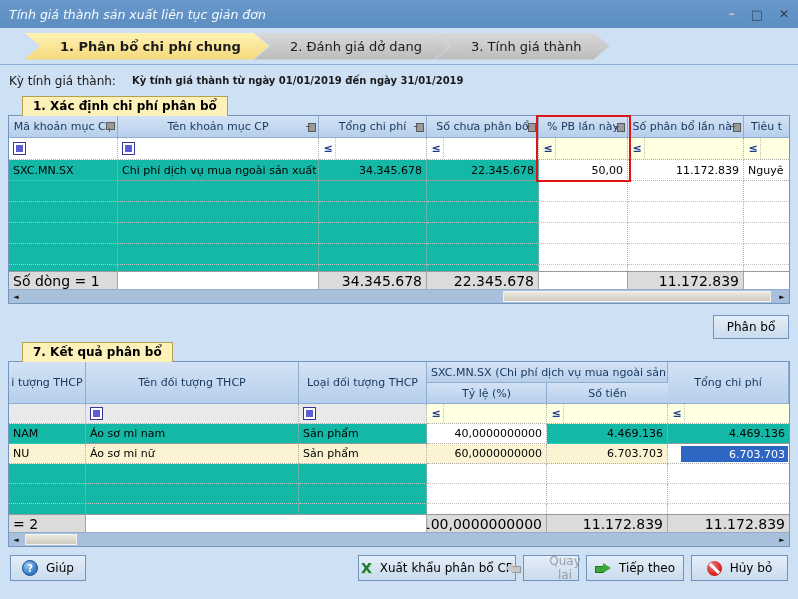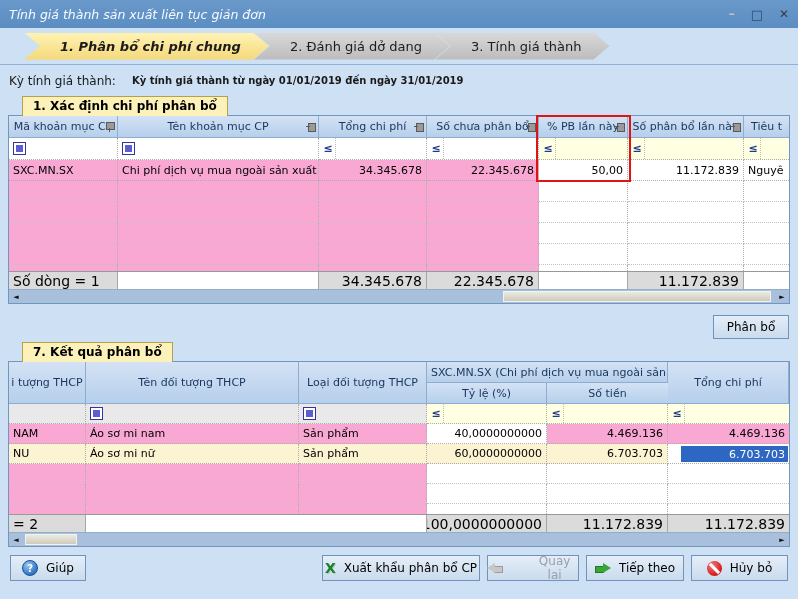--- a/index.html
+++ b/index.html
@@ -15,21 +15,21 @@
   .wc.min { color:#c9c0ae; font-weight:bold; }
   .wc.max { color:#2e4a6e; font-size:13px; font-weight:bold; }
   .wc.close { color:#333c46; font-weight:bold; }
 
   
   .tabstrip { height:36px; display:flex; align-items:center; padding-left:24px; }
   .step { height:27px; display:flex; align-items:center; padding:0 28px 0 36px; margin-left:-15px;
           clip-path:polygon(0 0, calc(100% - 16px) 0, 100% 50%, calc(100% - 16px) 100%, 0 100%, 16px 50%);
           background:linear-gradient(#d8d8d8,#bcbcbc); font-size:13px; color:#1c1c1c; white-space:nowrap; }
   .step:first-child { margin-left:0; }
-  .step.active { background:linear-gradient(#fff3b4,#f5d87a); font-weight:bold; z-index:2;font-style:italic; }
+  .step.active { background:linear-gradient(#fff3b4,#f5d87a); font-weight:bold; z-index:2; }
 
   
   .periodrow { height:32px; border-top:1px solid #93b1d5; display:flex; align-items:center; padding-left:9px; color:#1a1a1a; }
   .pvalue { font-weight:bold; margin-left:16px; font-size:10px; }
 
   
   .section { margin:0 8px; position:relative; }
   .section-tab { display:inline-block; margin-left:14px; padding:2px 10px 3px; background:#fdf1ba;
                  border:1px solid #b5a14c; border-bottom:none; font-weight:bold; font-size:12px;
                  position:relative; z-index:3; margin-bottom:-1px; }
@@ -44,21 +44,21 @@
        position:relative; overflow:hidden; white-space:nowrap; }
   .h:last-child { border-right:none; }
   .g2head { display:grid; grid-template-columns:77px 213px 128px 120px 121px 1fr; grid-template-rows:21px 21px;text-align:right; }
   .g2head .h { height:auto; }
   .span2 { grid-row:1/3; }
   .grpcell { grid-column:4/6; justify-content:flex-start; padding-left:4px; }
 
   .frow { height:22px; }
   .f { display:flex; align-items:center; padding-left:2px; border-right:1px dotted #adadad; border-bottom:1px dotted #adadad; overflow:hidden; }
   .f:last-child { border-right:none; }
-  .bg-white { background:#fff; } .bg-yel { background:#ffffe1; } .bg-gray { background:#f9a8d4; }
+  .bg-white { background:#fff; } .bg-yel { background:#ffffe1; } .bg-gray { background:#14b8a6; }
   .bg-fgray { background:#e9e9e9; } .bg-cream { background:#fbf3d1; }
   .cbx { width:13px; height:13px; border:1px solid #34349a; background:#fff; display:inline-flex; align-items:center; justify-content:center; margin:0 2px; }
   .cbx::after { content:""; width:7px; height:7px; background:#5d5dd2; }
   .lewrap { width:15px; border-right:1px dotted #bdbdbd; display:flex; justify-content:center; align-self:stretch; align-items:center; }
   .le { color:#1f3a8c; font-weight:bold; font-size:11px; line-height:1; }
 
   .drow { height:21px; } .drow2 { height:20px; }
   .c { display:flex; align-items:center; padding:0 4px; border-right:1px dotted #adadad; border-bottom:1px dotted #adadad;
        font-size:11px; color:#000; overflow:hidden; white-space:nowrap; }
   .c:last-child { border-right:none; }
@@ -82,21 +82,21 @@
   .sel-cell { padding:1px 1px 1px 0; background:#fff; }
   .selblock { margin-left:13px; flex:1; background:#2e66c4; color:#fff; text-align:right; padding:2px 3px 1px; font-size:11px; }
 
   
   .btn { background:linear-gradient(#e5eef8,#c9dbed); border:1px solid #6f93bd; display:flex; align-items:center;
          justify-content:center; gap:8px; font-size:12px; color:#000; height:26px; cursor:default; font-family:inherit; }
   .allocrow { display:flex; justify-content:flex-end; padding-right:9px; margin-top:11px; margin-bottom:3px; }
   .btn.alloc { width:76px; height:24px; }
   .btnrow { display:flex; align-items:center; padding:8px 10px 0; }
   .rgroup { margin-left:auto; display:flex; gap:7px; }
-  .btn.help { width:76px; } .btn.export { width:158px; } .btn.back { width:92px; color:#9aa0a8;gap:28px; }
+  .btn.help { width:76px; } .btn.export { width:158px; } .btn.back { width:56px; color:#9aa0a8;gap:28px; }
   .btn.next { width:98px; } .btn.cancel { width:97px; }
 
   .helpq { width:16px; height:16px; border-radius:50%; border:1px solid #164e92; color:#fff; font-weight:bold; font-size:10px;
            display:flex; align-items:center; justify-content:center;
            background:radial-gradient(circle at 35% 30%, #9cc7f0 0%, #3b82cc 60%, #1a5ca8 100%); }
   .xlx { color:#1c7c32; font-weight:900; font-size:14px; text-shadow:1px 1px 0 #a6d6a6; line-height:1; }
   .arr { width:16px; height:11px; position:relative; display:inline-block; }
   .arr-r::before { content:""; position:absolute; left:0; top:3px; width:7px; height:5px; background:#3aa63a; border:1px solid #1d7a1d; }
   .arr-r::after  { content:""; position:absolute; left:8px; top:0; border-left:8px solid #3aa63a; border-top:5.5px solid transparent; border-bottom:5.5px solid transparent; }
   .arr-l::before { content:""; position:absolute; right:0; top:3px; width:7px; height:5px; background:#c7c7c7; border:1px solid #9a9a9a; }

